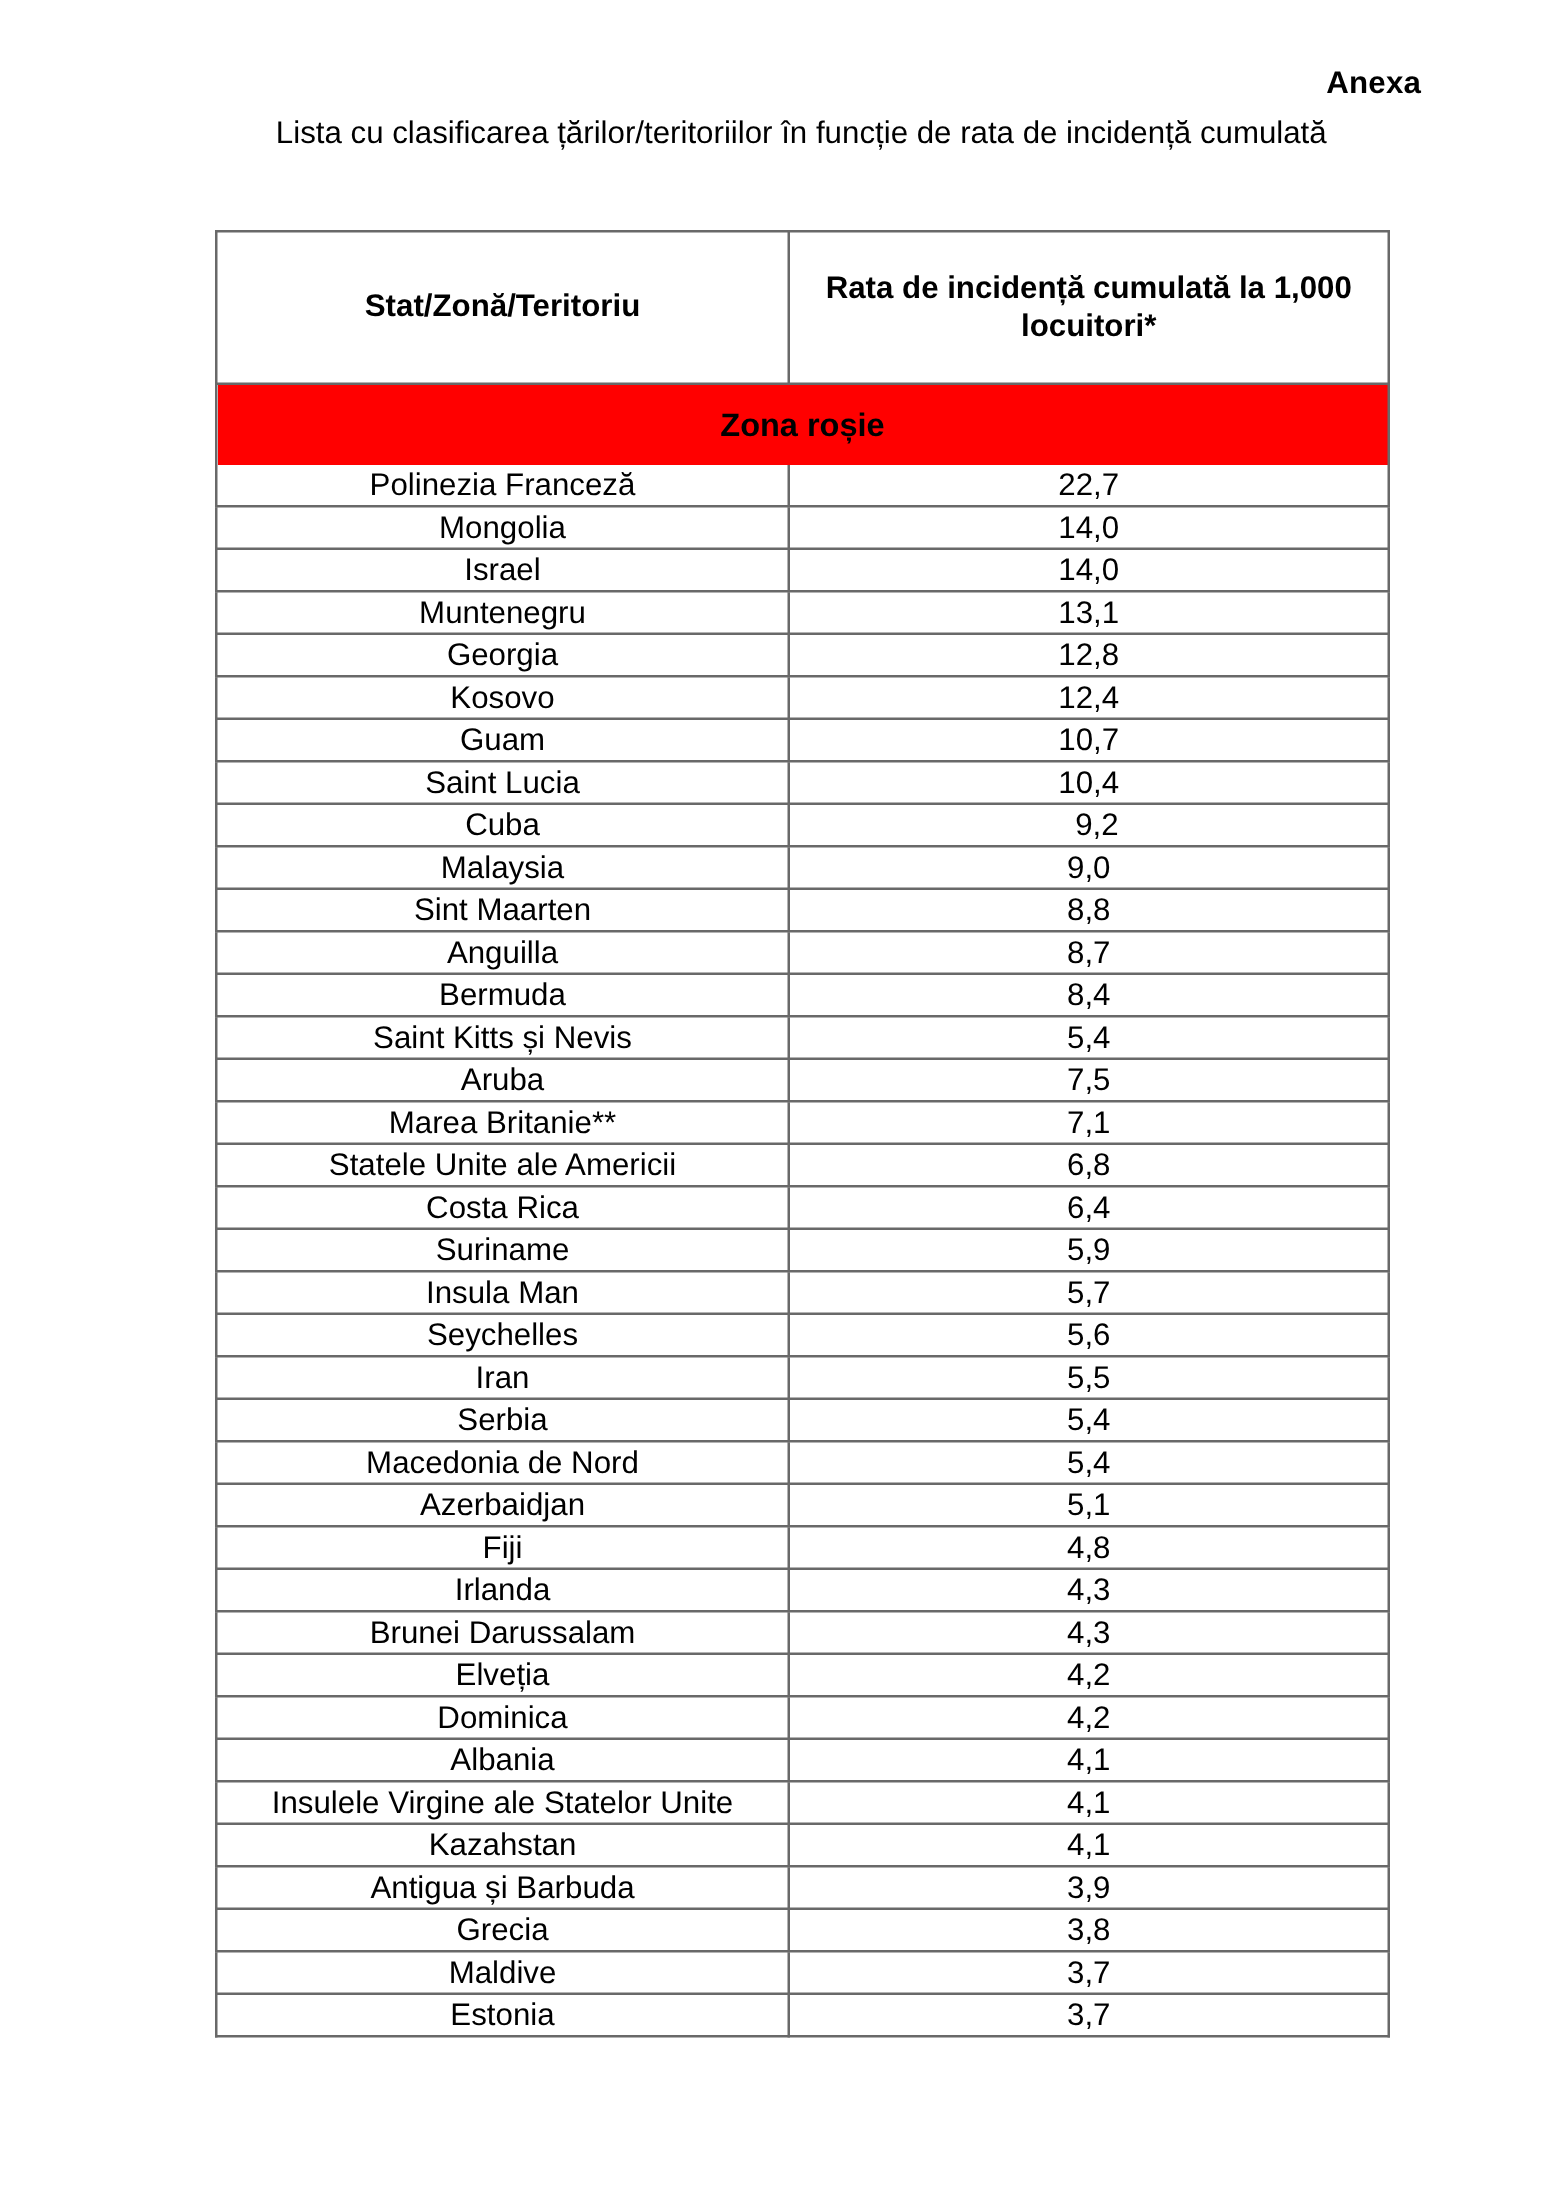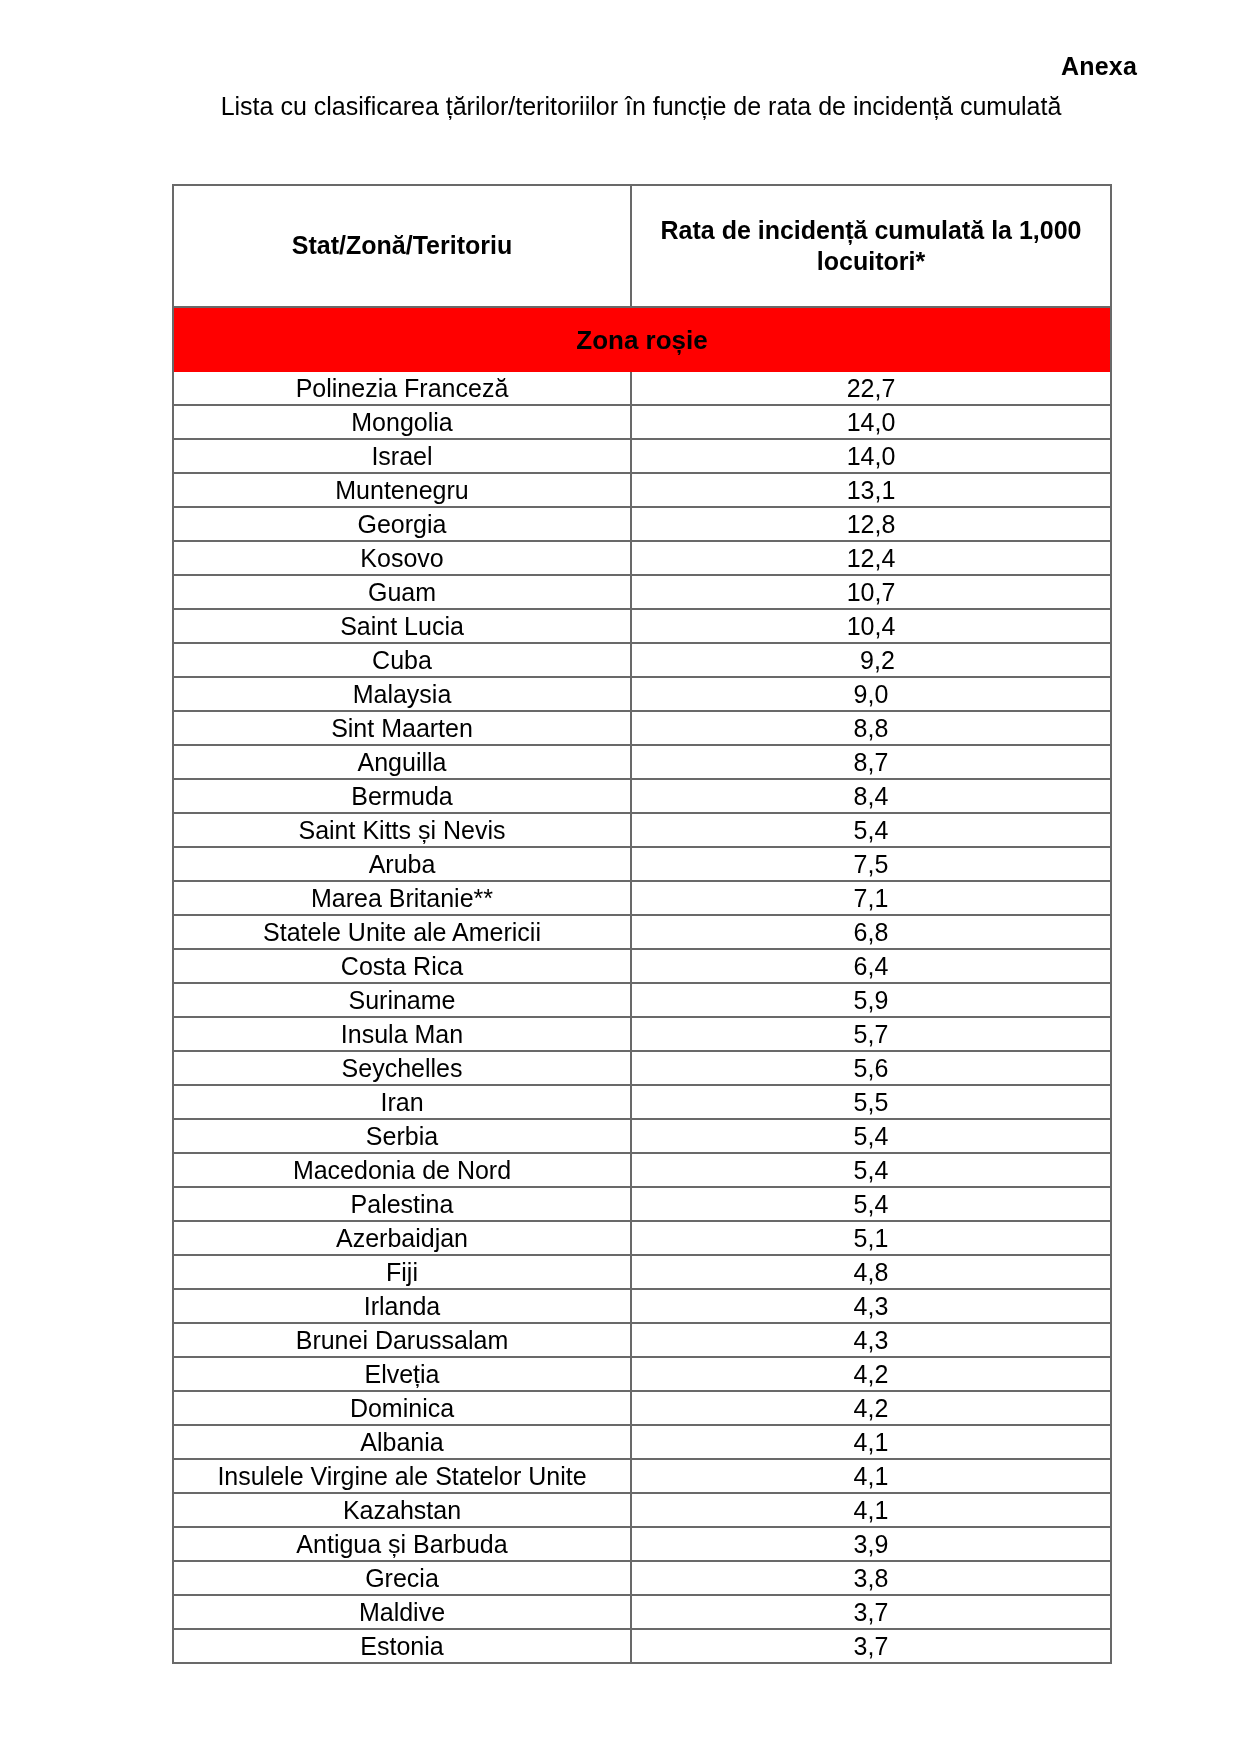--- a/index.html
+++ b/index.html
@@ -184,24 +184,20 @@
   </tr>
       <tr>
     <td style="border-color: rgb(105, 105, 105);">Serbia</td>
     <td style="border-color: rgb(105, 105, 105);">5,4</td>
   </tr>
       <tr>
     <td style="border-color: rgb(105, 105, 105);">Macedonia de Nord</td>
     <td style="border-color: rgb(105, 105, 105);">5,4</td>
   </tr>
       <tr>
-    <td style="border-color: rgb(105, 105, 105);">Palestina</td>
-    <td style="border-color: rgb(105, 105, 105);">5,4</td>
-  </tr>
-      <tr>
     <td style="border-color: rgb(105, 105, 105);">Azerbaidjan</td>
     <td style="border-color: rgb(105, 105, 105);">5,1</td>
   </tr>
       <tr>
     <td style="border-color: rgb(105, 105, 105);">Fiji</td>
     <td style="border-color: rgb(105, 105, 105);">4,8</td>
   </tr>
       <tr>
     <td style="border-color: rgb(105, 105, 105);">Irlanda</td>
     <td style="border-color: rgb(105, 105, 105);">4,3</td>

